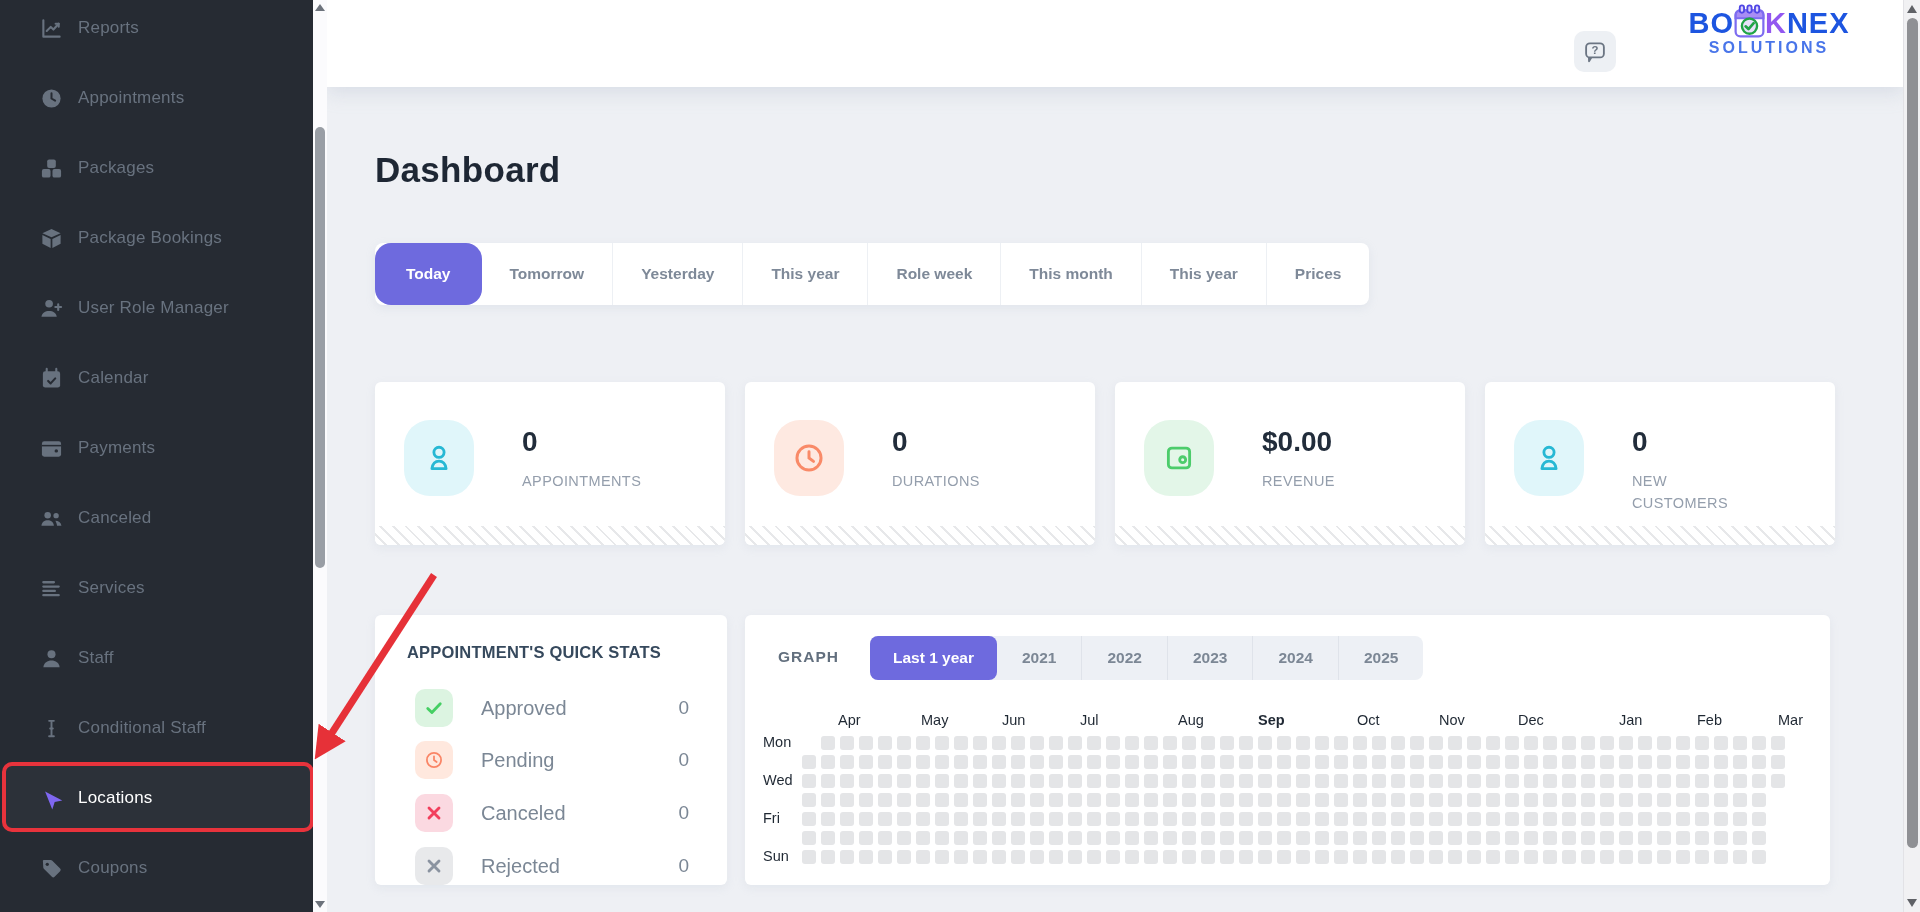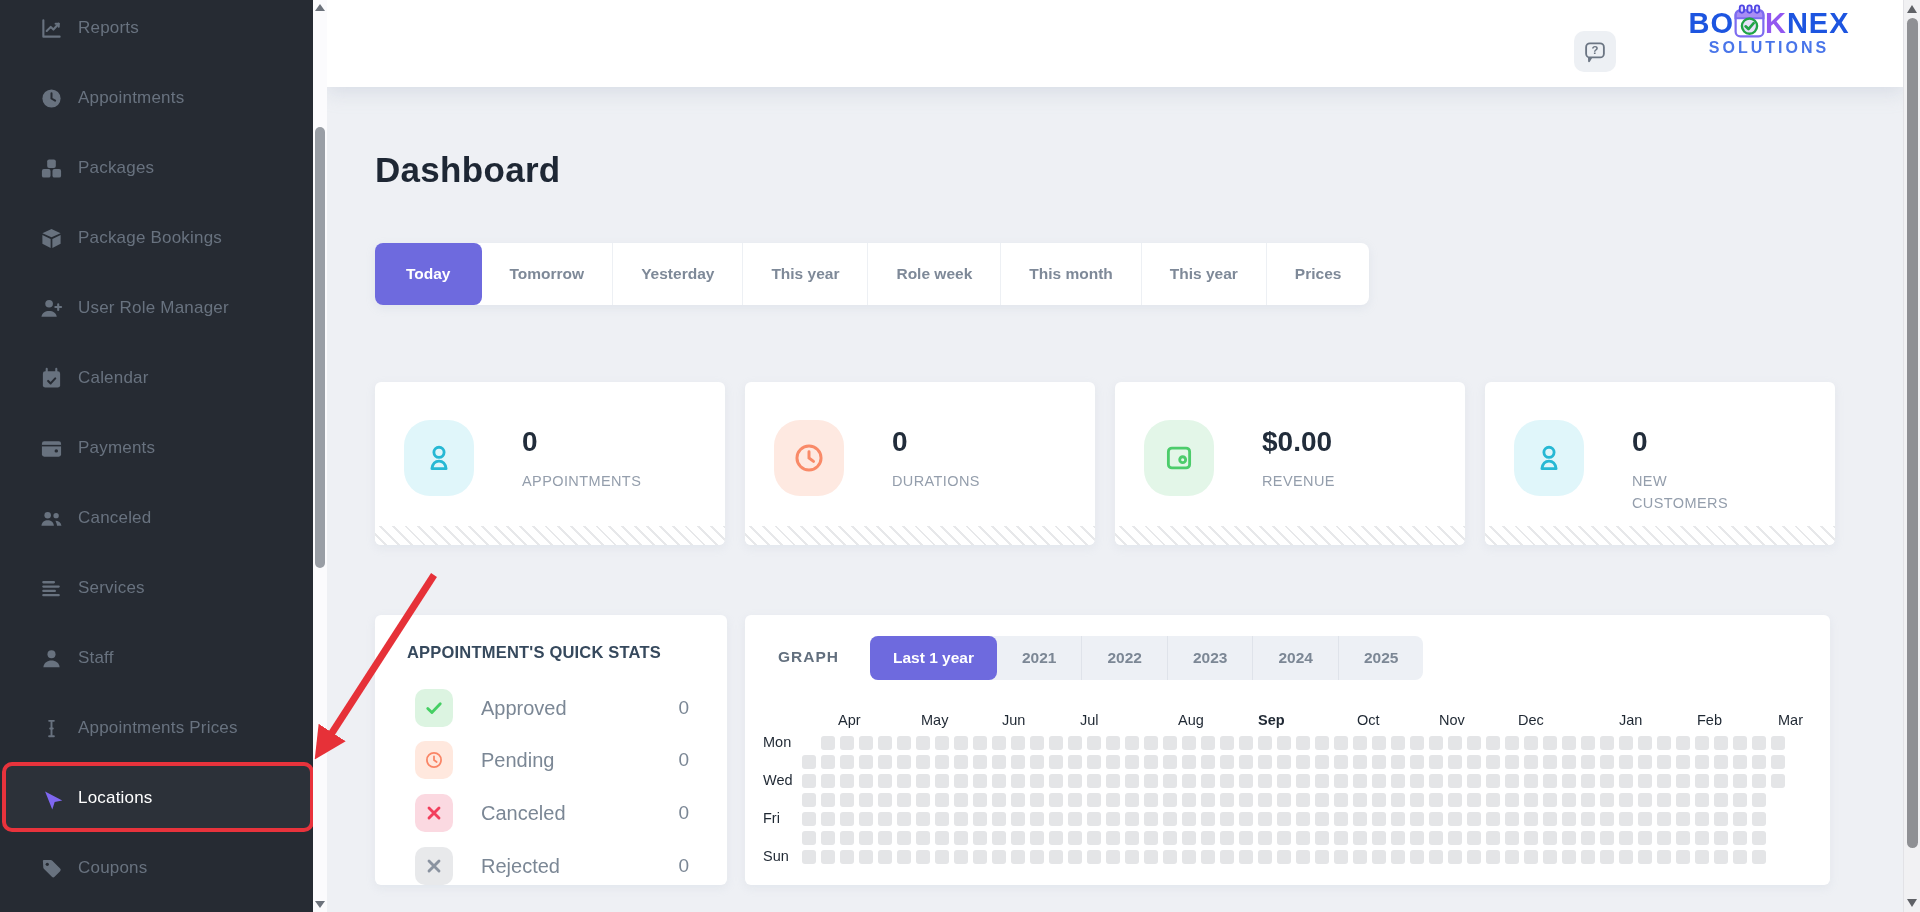--- a/index.html
+++ b/index.html
@@ -43,21 +43,21 @@
   .logo .l2{font-size:16px;font-weight:bold;color:#3a6ae8;letter-spacing:3px;margin-top:-3px;opacity:.92;}
 
   .page-title{position:absolute;left:48px;top:150px;margin:0;font-size:35px;font-weight:600;color:#1e2734;letter-spacing:.3px;}
 
   
   .filter-bar{position:absolute;left:48px;top:243px;height:62px;display:flex;background:#fff;border-radius:8px;
               box-shadow:0 3px 10px rgba(168,178,198,.18);}
   .filter-tab{padding:0 28px;display:flex;align-items:center;font-size:15.5px;font-weight:bold;color:#7e8998;
               border-right:1px solid #edf0f4;cursor:pointer;white-space:nowrap;}
   .filter-tab:last-child{border-right:none;}
-  .filter-tab.active{background:#6e6ade;color:#fff;border-radius:8px;border-right:none;padding:0 31px;}
+  .filter-tab.active{background:#6e6ade;color:#fff;border-radius:16px;border-right:none;padding:0 31px;}
 
   
   .stats-row{position:absolute;left:48px;top:382px;width:1460px;display:flex;gap:20px;}
   .stat-card{position:relative;flex:1;height:163px;background:#fff;border-radius:6px;overflow:hidden;
              box-shadow:0 3px 10px rgba(168,178,198,.16);}
   .stat-icon{position:absolute;left:29px;top:38px;width:70px;height:76px;border-radius:26px;
              display:flex;align-items:center;justify-content:center;}
   .stat-icon svg{width:34px;height:34px}
   .c-cyan{background:#e0f6fa;color:#27b8d4}
   .c-orange{background:#fee9e1;color:#f98a68}
@@ -207,21 +207,21 @@
           </svg>
         </span>
         <span class="lbl">Staff</span>
       </div>
       <div class="side-item" style="top: 693px;">
         <span class="icn">
           <svg viewBox="0 0 24 24" fill="none" stroke="currentColor" stroke-width="2" stroke-linecap="round">
             <path d="M9.5 4h5M9.5 20h5M12 4v16M10.6 12h2.8"></path>
           </svg>
         </span>
-        <span class="lbl">Appointments Prices</span>
+        <span class="lbl">Conditional Staff</span>
       </div>
       <div class="side-item active" style="top: 763px;">
         <span class="icn">
           <svg viewBox="0 0 24 24" fill="currentColor">
             <path d="M12 2l7 19-7-4-7 4z" transform="rotate(-42 12 12)"></path>
           </svg>
         </span>
         <span class="lbl">Locations</span>
       </div>
       <div class="side-item" style="top: 833px;">

